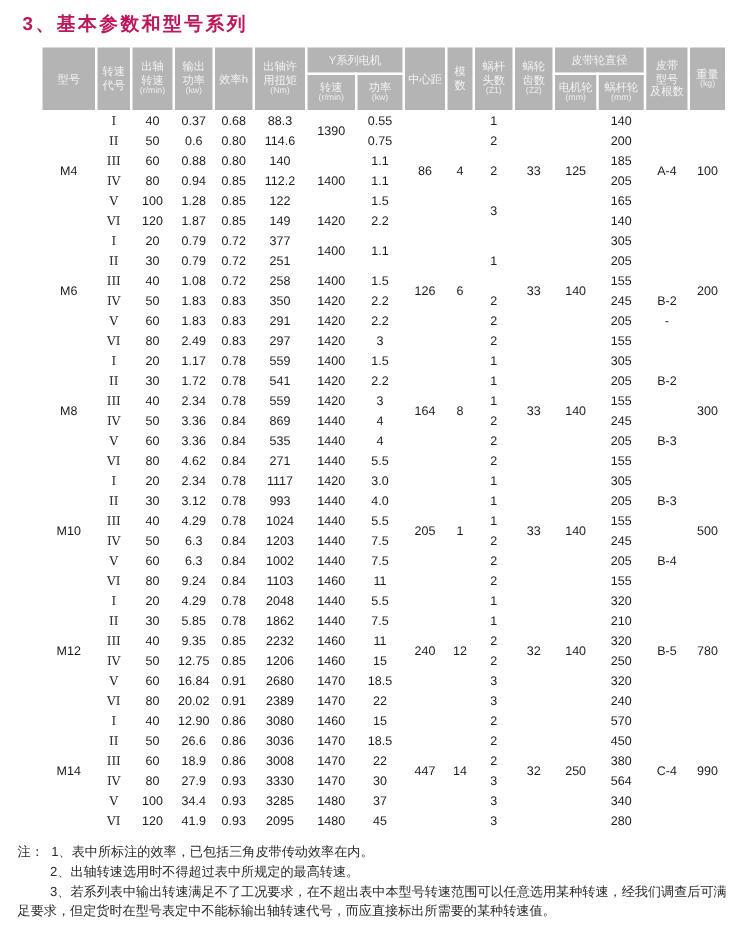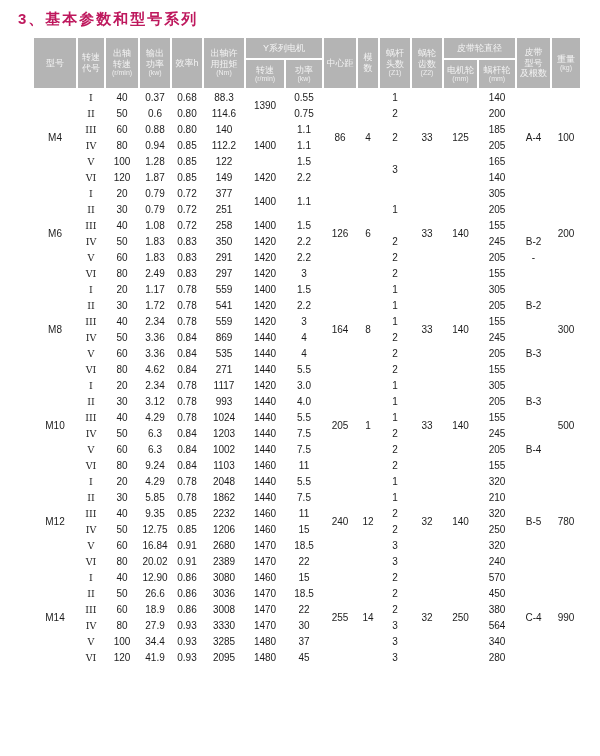--- a/index.html
+++ b/index.html
@@ -517,21 +517,21 @@
         </tr>
         <tr>
           <td rowspan="6">M14</td>
           <td class="code">I</td>
           <td>40</td>
           <td>12.90</td>
           <td>0.86</td>
           <td>3080</td>
           <td>1460</td>
           <td>15</td>
-          <td rowspan="6">255</td>
+          <td rowspan="6">447</td>
           <td rowspan="6">14</td>
           <td>2</td>
           <td rowspan="6">32</td>
           <td rowspan="6">250</td>
           <td>570</td>
           <td rowspan="6">C-4</td>
           <td rowspan="6">990</td>
         </tr>
         <tr>
           <td class="code">II</td>
@@ -584,14 +584,19 @@
           <td>0.93</td>
           <td>2095</td>
           <td>1480</td>
           <td>45</td>
           <td>3</td>
           <td>280</td>
         </tr>
       </tbody>
   </table>
 
+  <div class="notes">
+    <div class="first"><span class="prefix">注：</span><span>1、表中所标注的效率，已包括三角皮带传动效率在内。</span></div>
+    <div class="cont">2、出轴转速选用时不得超过表中所规定的最高转速。</div>
+    <div class="cont">3、若系列表中输出转速满足不了工况要求，在不超出表中本型号转速范围可以任意选用某种转速，经我们调查后可满足要求，但定货时在型号表定中不能标输出轴转速代号，而应直接标出所需要的某种转速值。</div>
+  </div>
 
 </div>
 
 </body></html>

